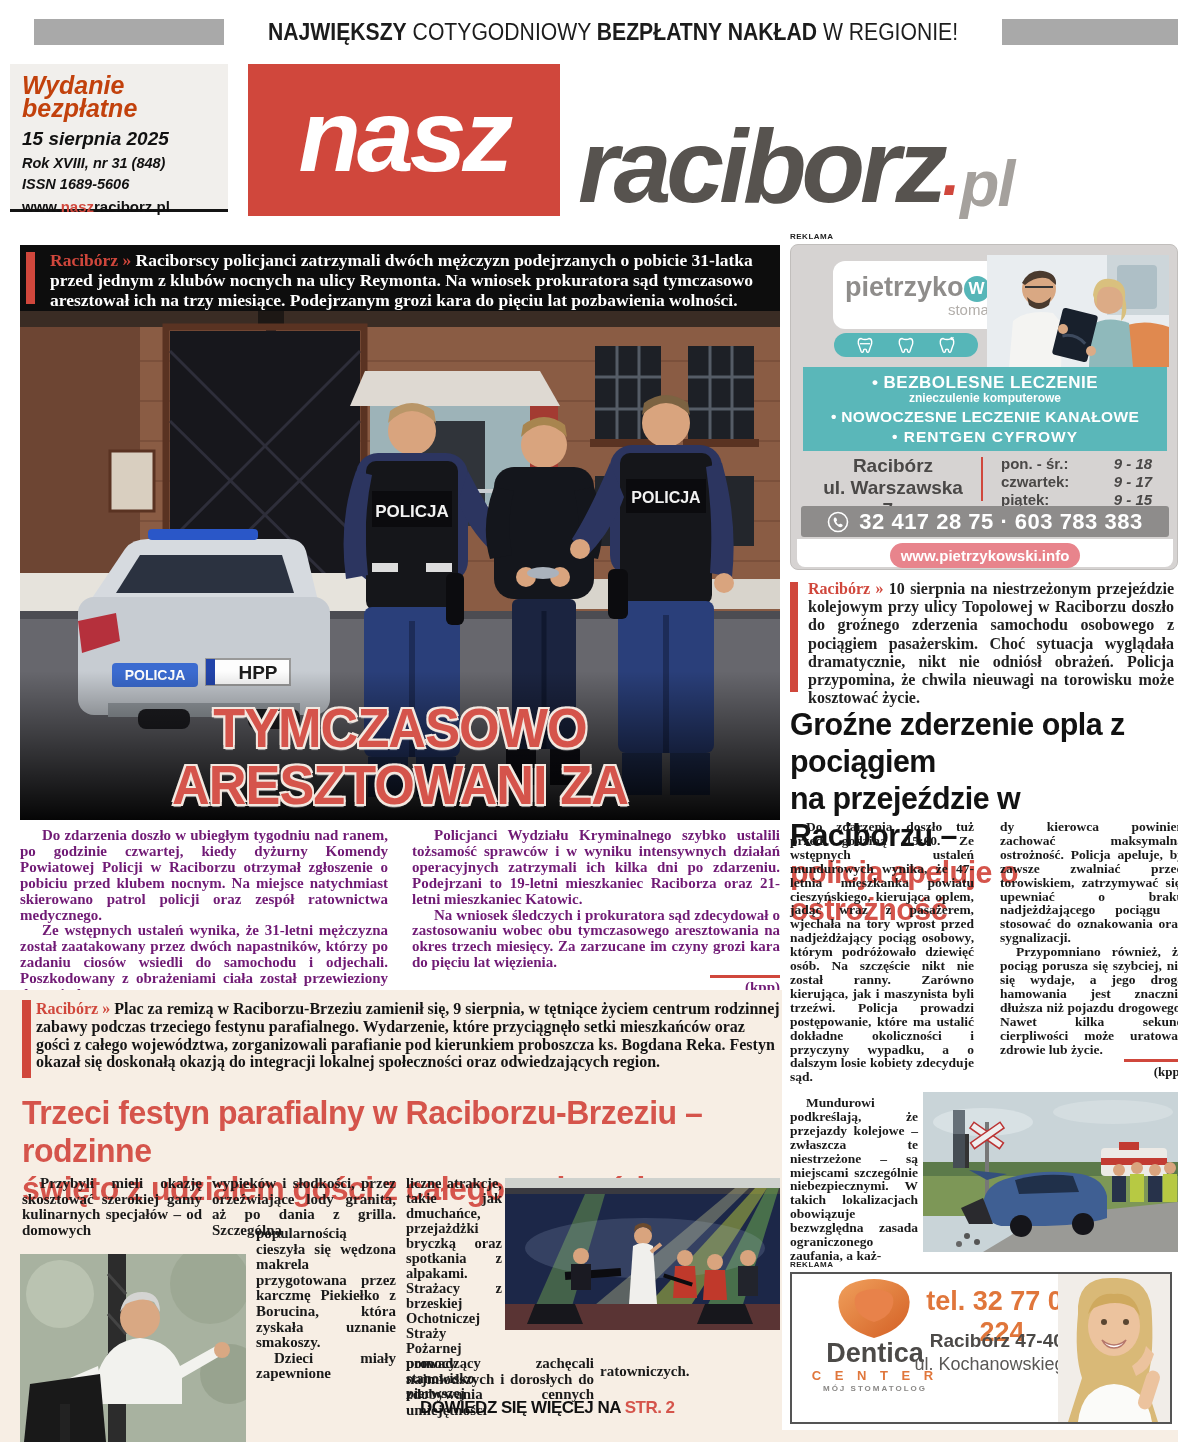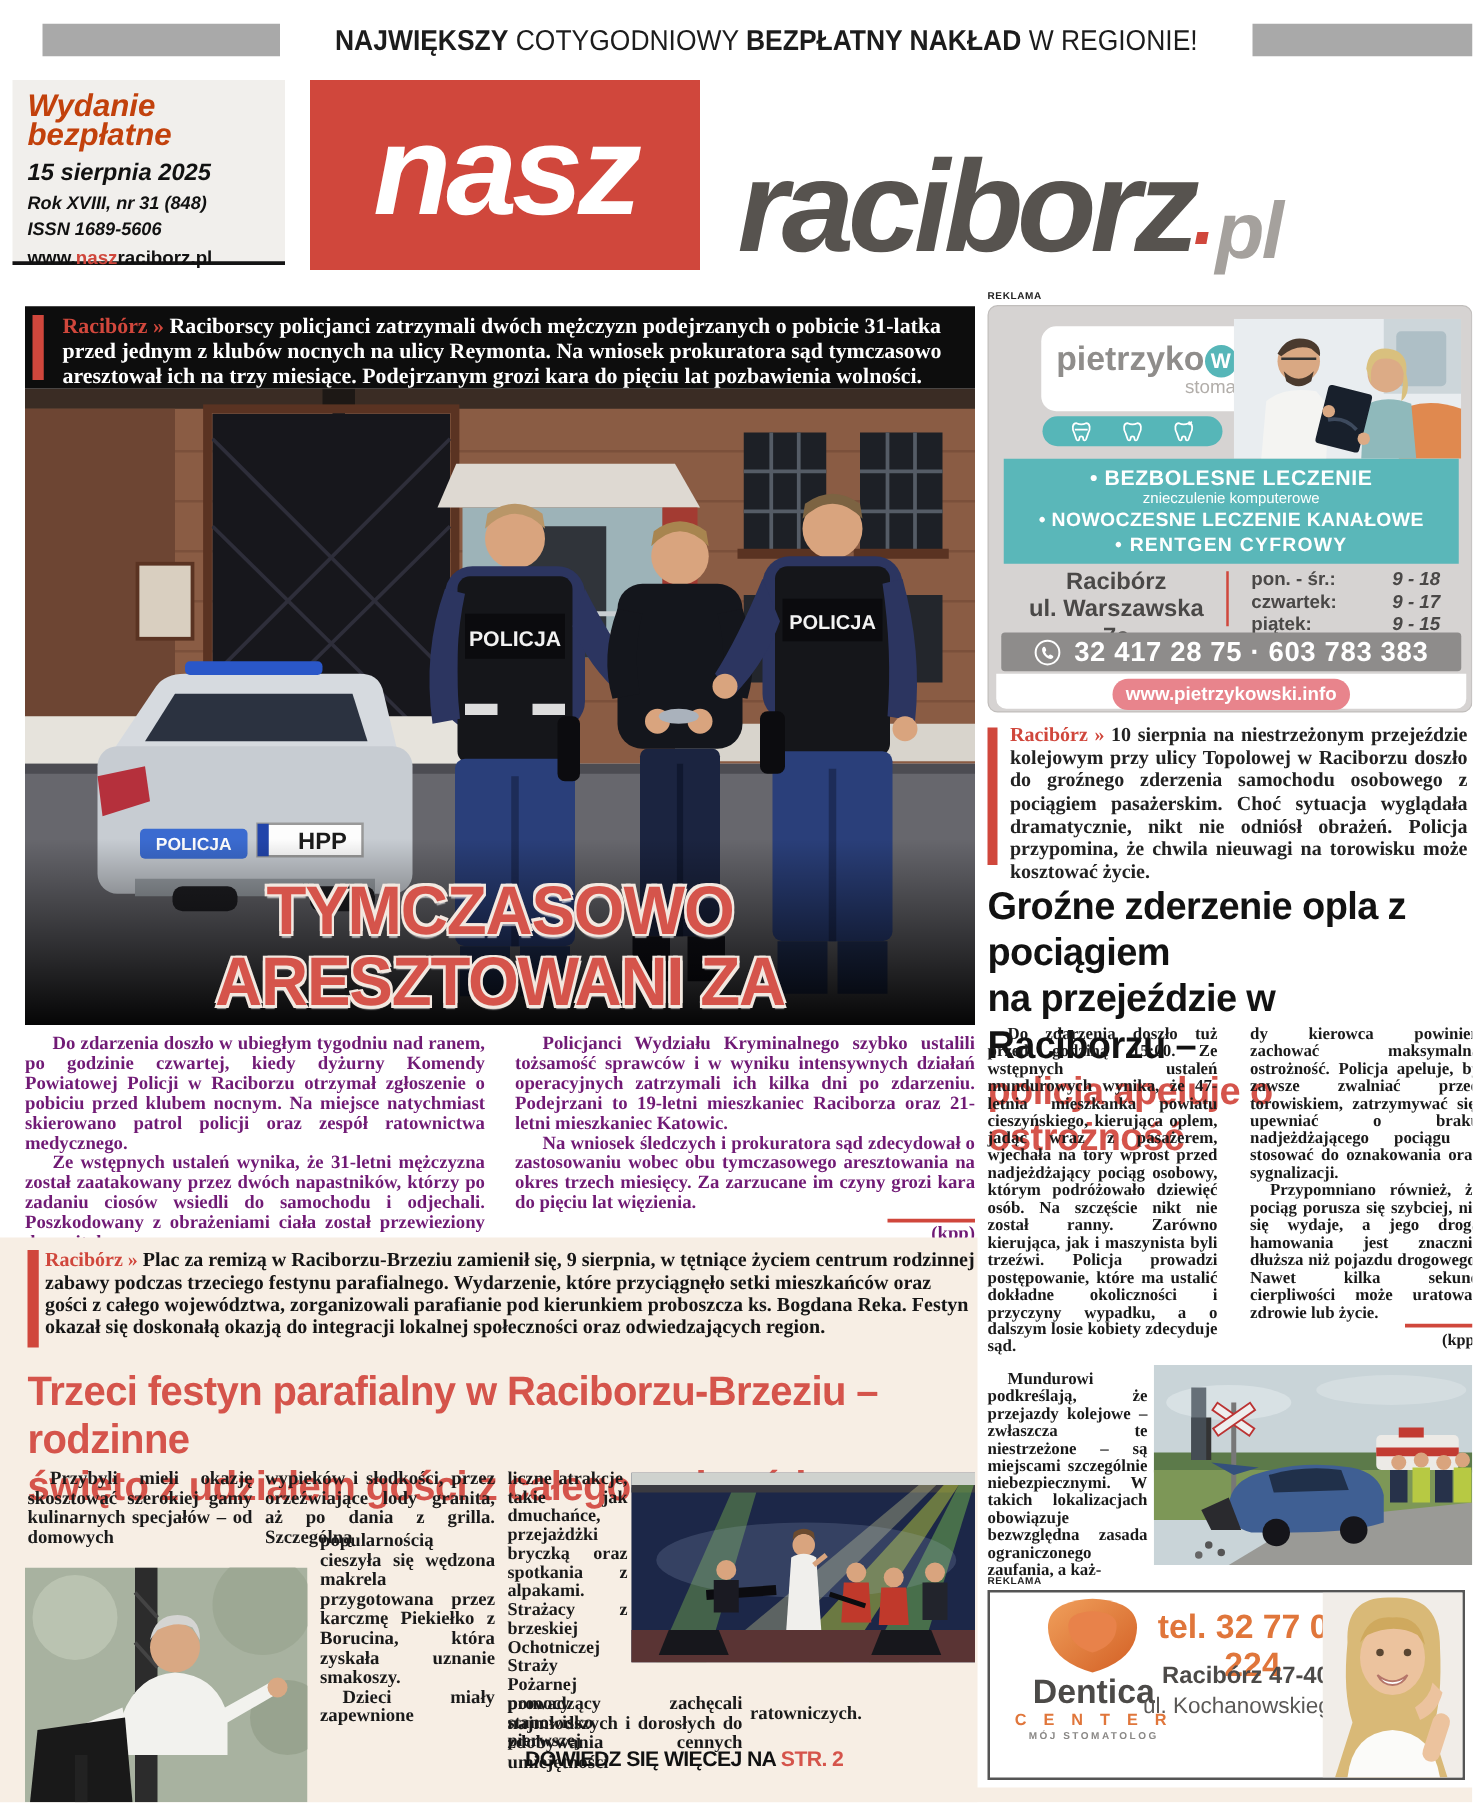--- a/index.html
+++ b/index.html
@@ -22,21 +22,21 @@
          padding:10px 12px;box-sizing:border-box;font-style:italic;font-weight:bold;}
   .edbox .red{color:#c2410c;font-size:25px;line-height:23px;}
   .edbox .date{font-size:19px;margin-top:8px;}
   .edbox .small{font-size:14.5px;margin-top:5px;}
   .edbox .site{font-size:15px;margin-top:6px;font-style:normal;}
   .logo-red{left:248px;top:64px;width:312px;height:152px;background:#d0473c;display:flex;
             align-items:center;justify-content:center;}
   .logo-red span{color:#fff;font-size:102px;font-weight:bold;font-style:italic;letter-spacing:-4px;
                  line-height:1;transform:translateY(-4px);}
   .logo-right{left:578px;top:64px;width:600px;height:152px;display:flex;align-items:flex-end;padding-bottom:6px;box-sizing:border-box;}
-  .logo-right .main{color:#57534f;font-size:104px;font-weight:bold;font-style:italic;letter-spacing:-5px;line-height:.85;margin-left:12px;}
+  .logo-right .main{color:#57534f;font-size:104px;font-weight:bold;font-style:italic;letter-spacing:-5px;line-height:.85;}
   .logo-right .dot{color:#d0473c;font-size:64px;font-weight:bold;font-style:italic;}
   .logo-right .tld{color:#a5a19d;font-size:64px;font-weight:bold;font-style:italic;letter-spacing:-2px;line-height:.8;}
 
   
   .lead1{left:20px;top:245px;width:760px;height:66px;background:#0d0d0d;color:#fff;box-sizing:border-box;
          padding:5px 10px 0 30px;font-weight:bold;font-size:17.5px;line-height:20px;}
   .redbar{position:absolute;background:#d0473c;}
   .tag{color:#d0473c;font-weight:bold;}
 
   
@@ -73,21 +73,21 @@
   .brand{font-size:27px;color:#8f8d8b;font-weight:bold;letter-spacing:0;}
   .brand .wcirc{display:inline-flex;width:26px;height:26px;border-radius:50%;background:#56b6b8;color:#fff;
                 font-size:17px;align-items:center;justify-content:center;vertical-align:2px;font-weight:bold;}
   .brand-sub{font-size:15px;color:#b2aeaa;text-align:right;margin-top:-2px;}
   .toothpill{position:absolute;left:43px;top:88px;width:124px;height:24px;background:#56b6b8;border-radius:12px;
              display:flex;align-items:center;justify-content:space-around;padding:0 10px;}
   .ad1 .photo{position:absolute;left:196px;top:10px;width:182px;height:112px;}
   .tealband{position:absolute;left:12px;top:122px;width:364px;height:84px;background:#5ab7b9;color:#fff;
             text-align:center;font-weight:800;display:flex;flex-direction:column;justify-content:center;}
   .tealband .s1{font-size:17px;letter-spacing:.5px;}
-  .tealband .s1s{font-size:12px;font-weight:normal;margin-top:-2px;}
+  .tealband .s1s{font-size:12px;font-weight:bold;margin-top:-2px;}
   .tealband .s2{font-size:15.5px;margin-top:3px;letter-spacing:.3px;}
   .tealband .s3{font-size:15.5px;margin-top:2px;letter-spacing:1px;}
   .adr{position:absolute;left:22px;top:210px;width:160px;text-align:center;color:#4a4847;}
   .adr .city{font-size:19px;font-weight:800;}
   .adr .note{font-size:12.5px;font-weight:bold;margin-top:1px;}
   .vdiv{position:absolute;left:190px;top:212px;width:2px;height:44px;background:#d0473c;}
   .hours{position:absolute;left:210px;top:210px;width:160px;display:grid;grid-template-columns:auto auto;
          column-gap:18px;row-gap:1px;font-size:15px;font-weight:800;color:#4a4847;}
   .hours .t{text-align:center;font-style:italic;}
   .grayband{position:absolute;left:10px;top:261px;width:368px;height:31px;background:#8e8c8b;border-radius:3px;

